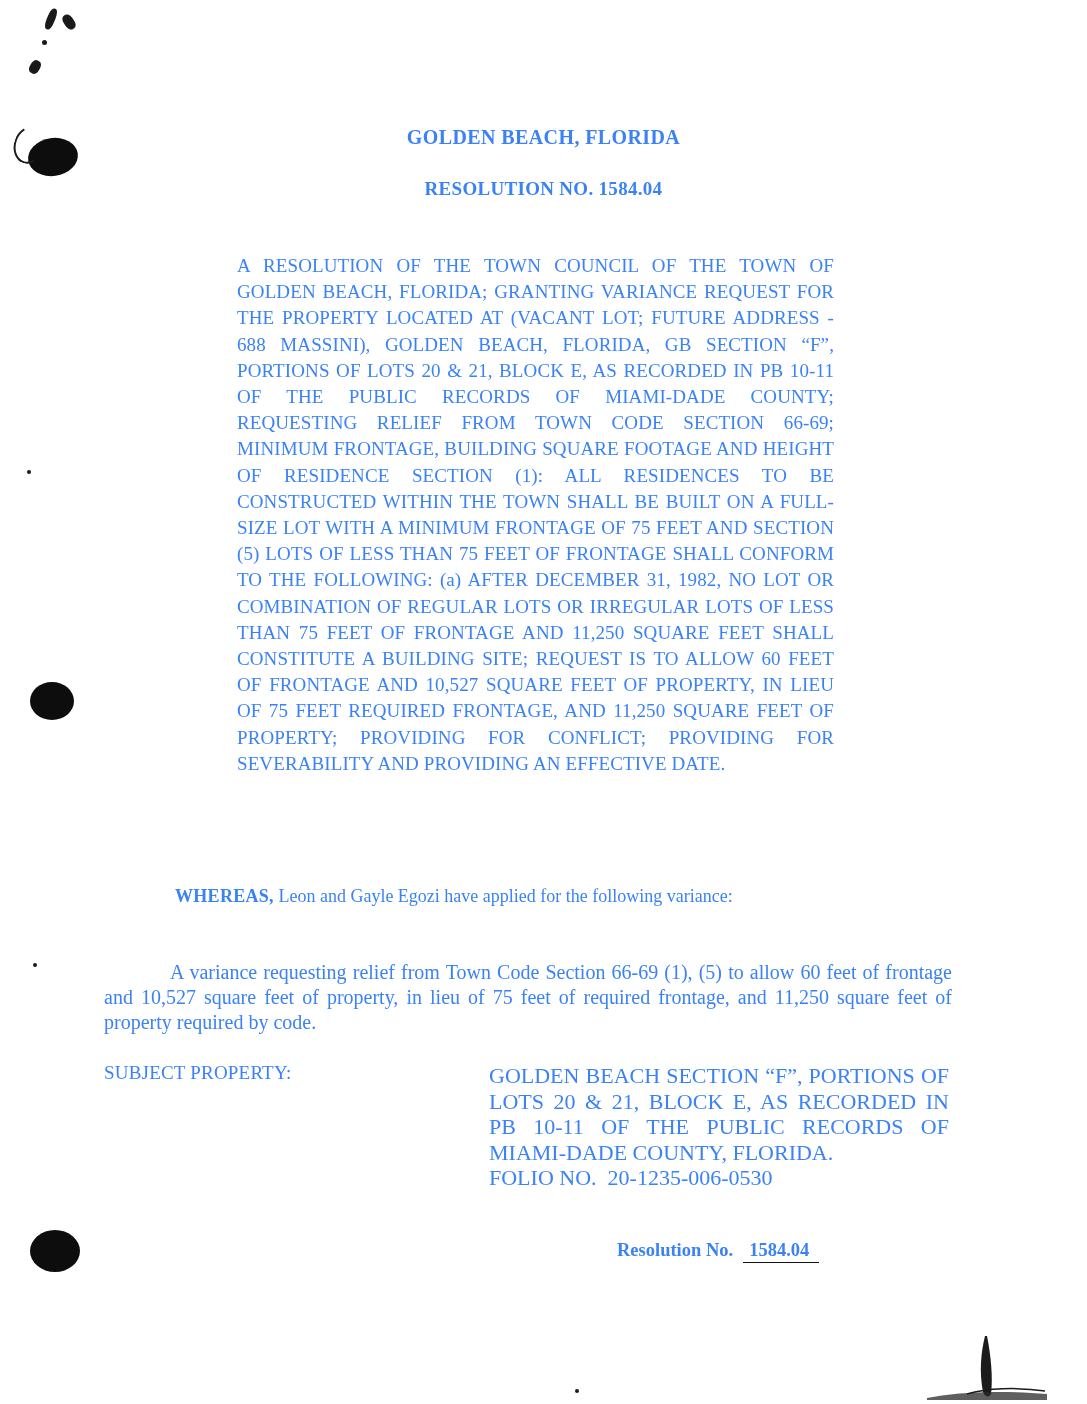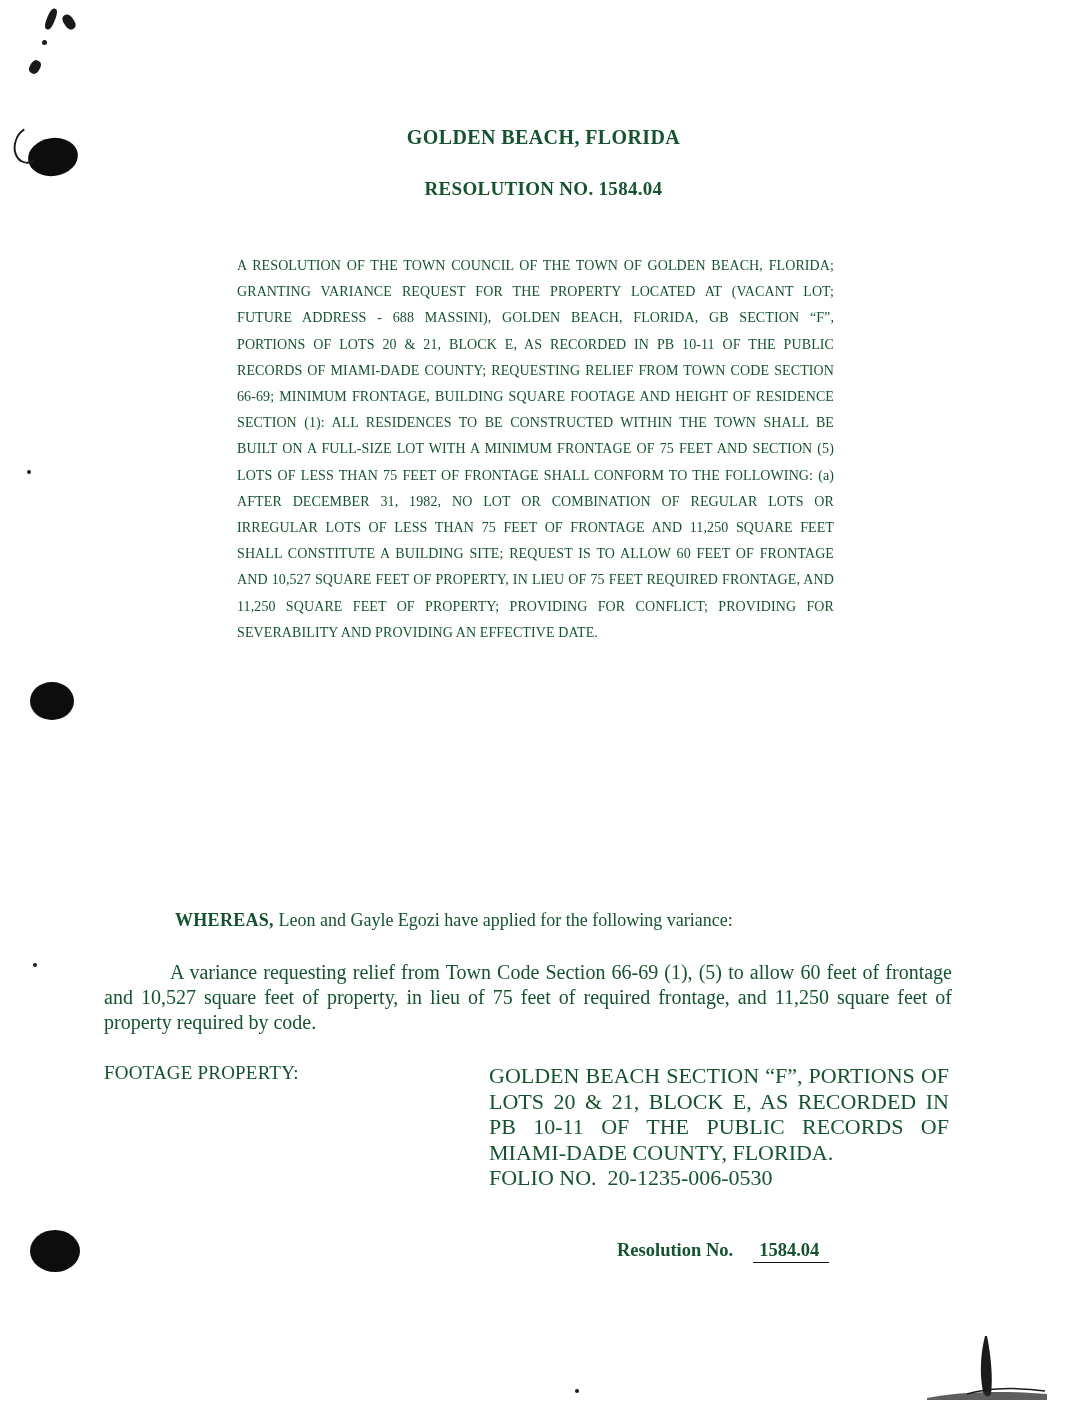--- a/index.html
+++ b/index.html
@@ -7,21 +7,21 @@
     padding: 0;
     background: #ffffff;
   }
   .page {
     position: relative;
     width: 1087px;
     height: 1404px;
     background: #ffffff;
     overflow: hidden;
     font-family: "Liberation Serif", serif;
-    color: #14532d;
+    color: #3b82f6;
   }
 
   
   .punch {
     position: absolute;
     background: #0d0d0d;
     border-radius: 50%;
   }
   .punch.p1 { left: 28px;  top: 138px; width: 50px; height: 38px; transform: rotate(-8deg); }
   .punch.p2 { left: 30px;  top: 682px; width: 44px; height: 38px; }
@@ -83,31 +83,31 @@
     font-weight: bold;
     font-size: 19px;
     letter-spacing: 0.3px;
   }
 
   .preamble {
     position: absolute;
     left: 237px;
     top: 253px;
     width: 597px;
-    font-size: 14px;
+    font-size: 19px;
     line-height: 26.2px;
     text-align: justify;
     text-align-last: left;
     letter-spacing: 0.1px;
   }
 
   .whereas {
     position: absolute;
     left: 175px;
-    top: 908px;
+    top: 884px;
     width: 760px;
     font-size: 18px;
     line-height: 24px;
   }
   .whereas b { font-weight: bold; letter-spacing: 0.3px; }
 
   .variance {
     position: absolute;
     left: 104px;
     top: 960px;
@@ -142,21 +142,21 @@
     position: absolute;
     left: 617px;
     top: 1240px;
     font-size: 18.5px;
     font-weight: bold;
   }
   .footer .num {
     display: inline-block;
     border-bottom: 1.6px solid #111;
     padding: 0 10px 1px 6px;
-    margin-left: 20px;
+    margin-left: 10px;
     font-family: Liberation Serif, serif;
   }
 </style>
 </head>
 <body>
 
 <div class="page">
 
   <div class="punch p1"></div>
   <div class="punch p2"></div>
@@ -183,21 +183,21 @@
     <div class="resno">RESOLUTION NO.  1584.04</div>
 
     <div class="preamble">A RESOLUTION OF THE TOWN COUNCIL OF THE TOWN OF GOLDEN BEACH, FLORIDA; GRANTING VARIANCE REQUEST FOR THE PROPERTY LOCATED AT (VACANT LOT; FUTURE ADDRESS - 688 MASSINI), GOLDEN BEACH, FLORIDA, GB SECTION “F”, PORTIONS OF LOTS 20 &amp; 21, BLOCK E, AS RECORDED IN PB 10-11 OF THE PUBLIC RECORDS OF MIAMI-DADE COUNTY; REQUESTING RELIEF FROM TOWN CODE SECTION 66-69; MINIMUM FRONTAGE, BUILDING SQUARE FOOTAGE AND HEIGHT OF RESIDENCE SECTION (1): ALL RESIDENCES TO BE CONSTRUCTED WITHIN THE TOWN SHALL BE BUILT ON A FULL-SIZE LOT WITH A MINIMUM FRONTAGE OF 75 FEET AND SECTION (5) LOTS OF LESS THAN 75 FEET OF FRONTAGE SHALL CONFORM TO THE FOLLOWING: (a) AFTER DECEMBER 31, 1982, NO LOT OR COMBINATION OF REGULAR LOTS OR IRREGULAR LOTS OF LESS THAN 75 FEET OF FRONTAGE AND 11,250 SQUARE FEET SHALL CONSTITUTE A BUILDING SITE; REQUEST IS TO ALLOW 60 FEET OF FRONTAGE AND 10,527 SQUARE FEET OF PROPERTY, IN LIEU OF 75 FEET REQUIRED FRONTAGE, AND 11,250 SQUARE FEET OF PROPERTY; PROVIDING FOR CONFLICT; PROVIDING FOR SEVERABILITY AND PROVIDING AN EFFECTIVE DATE.</div>
 
     <div class="whereas">
       <b>WHEREAS,</b><span> Leon and Gayle Egozi have applied for the following variance:</span>
     </div>
 
     <div class="variance">A variance requesting relief from Town Code Section 66-69 (1), (5) to allow 60 feet of frontage and 10,527 square feet of property, in lieu of 75 feet of required frontage, and 11,250 square feet of property required by code.</div>
 
-    <div class="subject-label">FOOTAGE PROPERTY:</div>
+    <div class="subject-label">SUBJECT PROPERTY:</div>
 
     <div class="subject-body">
       <span>GOLDEN BEACH SECTION “F”, PORTIONS OF LOTS 20 &amp; 21, BLOCK E, AS RECORDED IN PB 10-11 OF THE PUBLIC RECORDS OF MIAMI-DADE COUNTY,&nbsp;FLORIDA.</span>
       <span class="folio">FOLIO NO.  20-1235-006-0530</span>
     </div>
 
     <div class="footer">
       <span>Resolution No.</span><span class="num">1584.04</span>
     </div>
 

